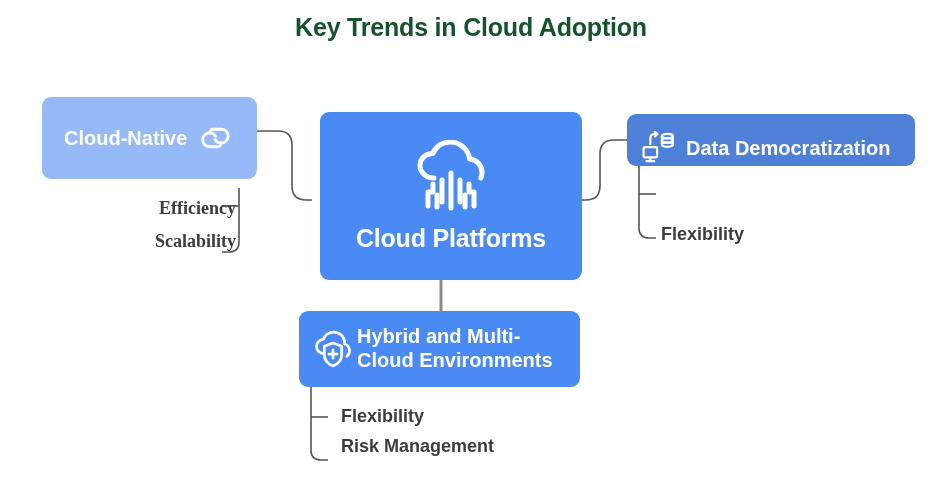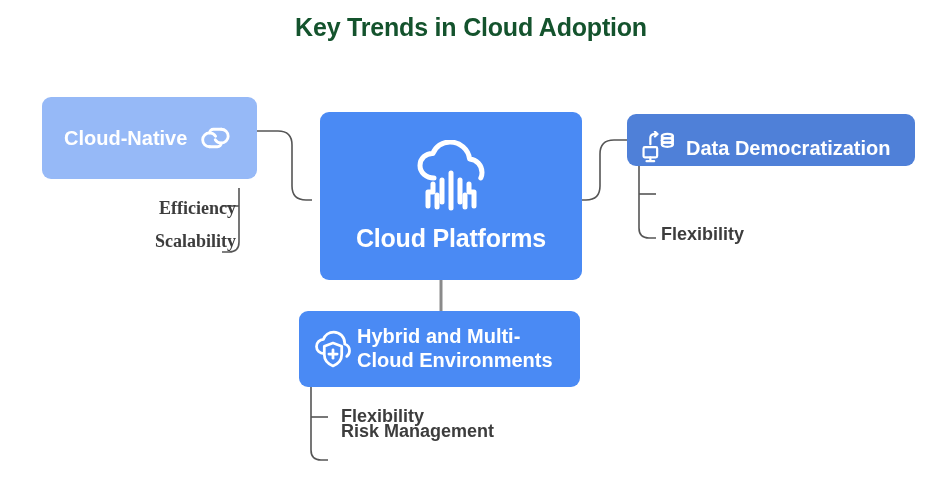--- a/index.html
+++ b/index.html
@@ -135,21 +135,21 @@
     color: #3d3d3d;
     white-space: nowrap;
   }
   .sub-left { text-align: center; font-family: Liberation Serif, serif; }
 
   #sub-efficiency   { right: 706px; top: 198px; }
   #sub-scalability  { right: 706px; top: 231px; }
   #sub-accessibility{ left: 661px;  top: 184px; }
   #sub-flexibility-r{ left: 661px;  top: 224px; }
   #sub-flexibility-b{ left: 341px;  top: 406px; }
-  #sub-risk         { left: 341px;  top: 421px; }
+  #sub-risk         { left: 341px;  top: 436px; }
 </style>
 </head>
 <body>
 
 <div id="canvas">
 
   <div id="title">Key Trends in Cloud Adoption</div>
 
   <svg id="wires" viewBox="0 0 942 496">
 

